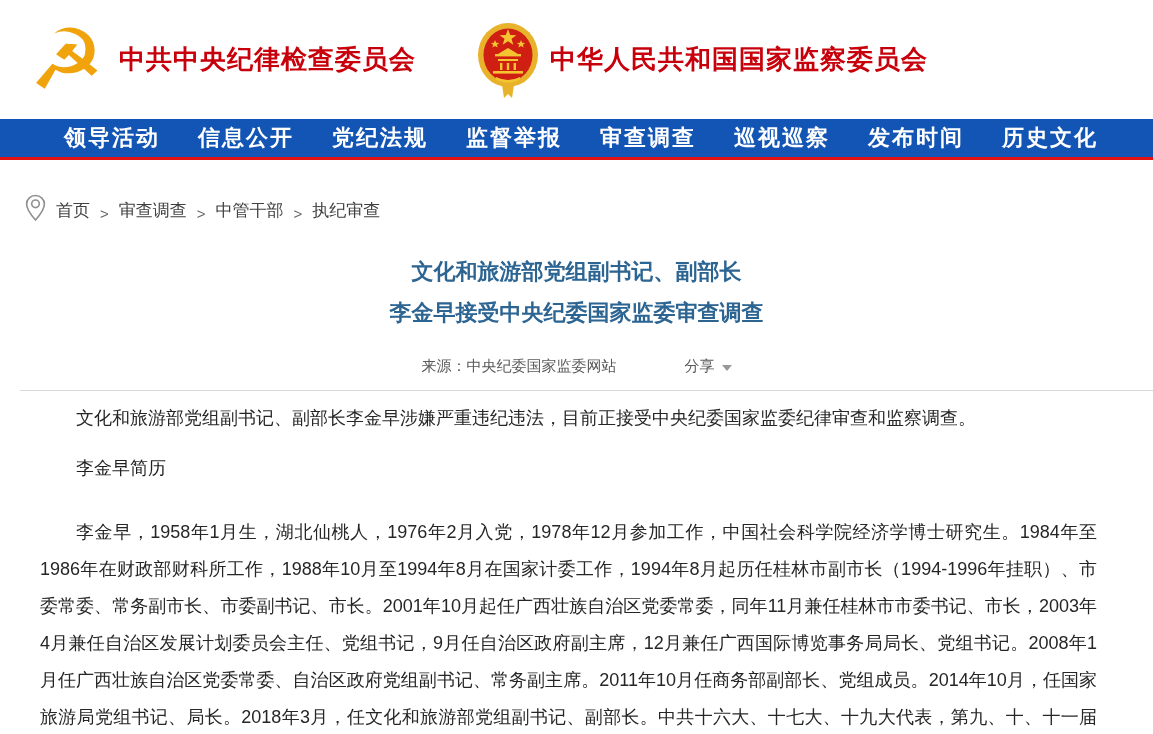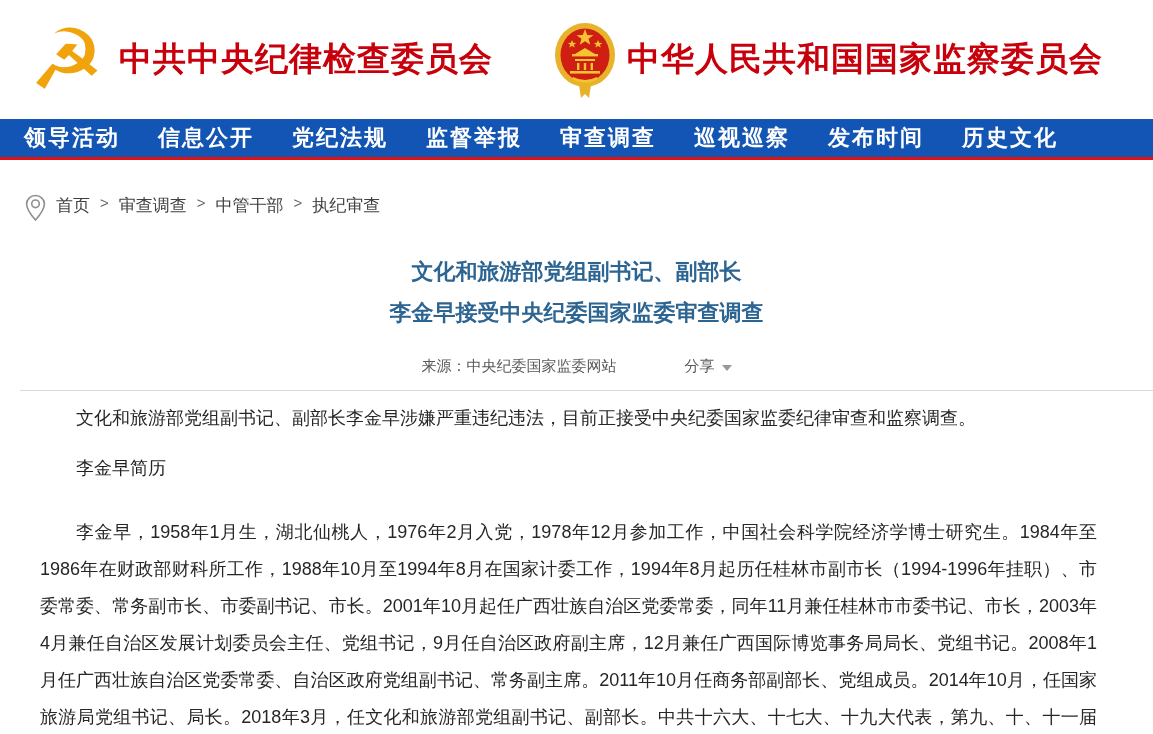--- a/index.html
+++ b/index.html
@@ -16,42 +16,42 @@
     padding-left:25px; gap:60px;
     background:#ffffff;
   }
   .brand { display:flex; align-items:center; gap:10px; text-decoration:none; cursor:pointer; }
   .party-emblem {
     font-family:"DejaVu Sans", sans-serif;
     font-size:84px; line-height:80px; width:84px;
     color:#f0a30b; text-align:center;
   }
   .brand-text {
-    color:#c7000b; font-size:33px; font-weight:bold;
+    color:#c7000b; font-size:26px; font-weight:bold;
     font-family:"Liberation Serif", serif;
     letter-spacing:1px; white-space:nowrap;
   }
 
   
   .main-nav {
     height:38px; background:#1355b4;
     border-bottom:3px solid #e31212;
     display:flex; align-items:center;
-    padding-left:24px; gap:38px;
+    padding-left:64px; gap:38px;
   }
   .nav-item {
     color:#ffffff; font-size:22px; font-weight:bold;
     font-family:"Liberation Serif", serif;
     letter-spacing:2px; text-decoration:none; cursor:pointer; white-space:nowrap;
   }
 
   
   .breadcrumb {
     margin:34px 0 0 25px;
-    display:flex; align-items:flex-start; gap:10px;
+    display:flex; align-items:flex-end; gap:10px;
     font-size:17px; color:#404040;
   }
   .breadcrumb a { color:#404040; text-decoration:none; cursor:pointer; }
   .breadcrumb .current { color:#404040; }
   .breadcrumb .sep { color:#666; font-size:15px; }
   .pin-icon { flex:0 0 auto; }
 
   
   .article-title {
     margin:29px 60px 0;

